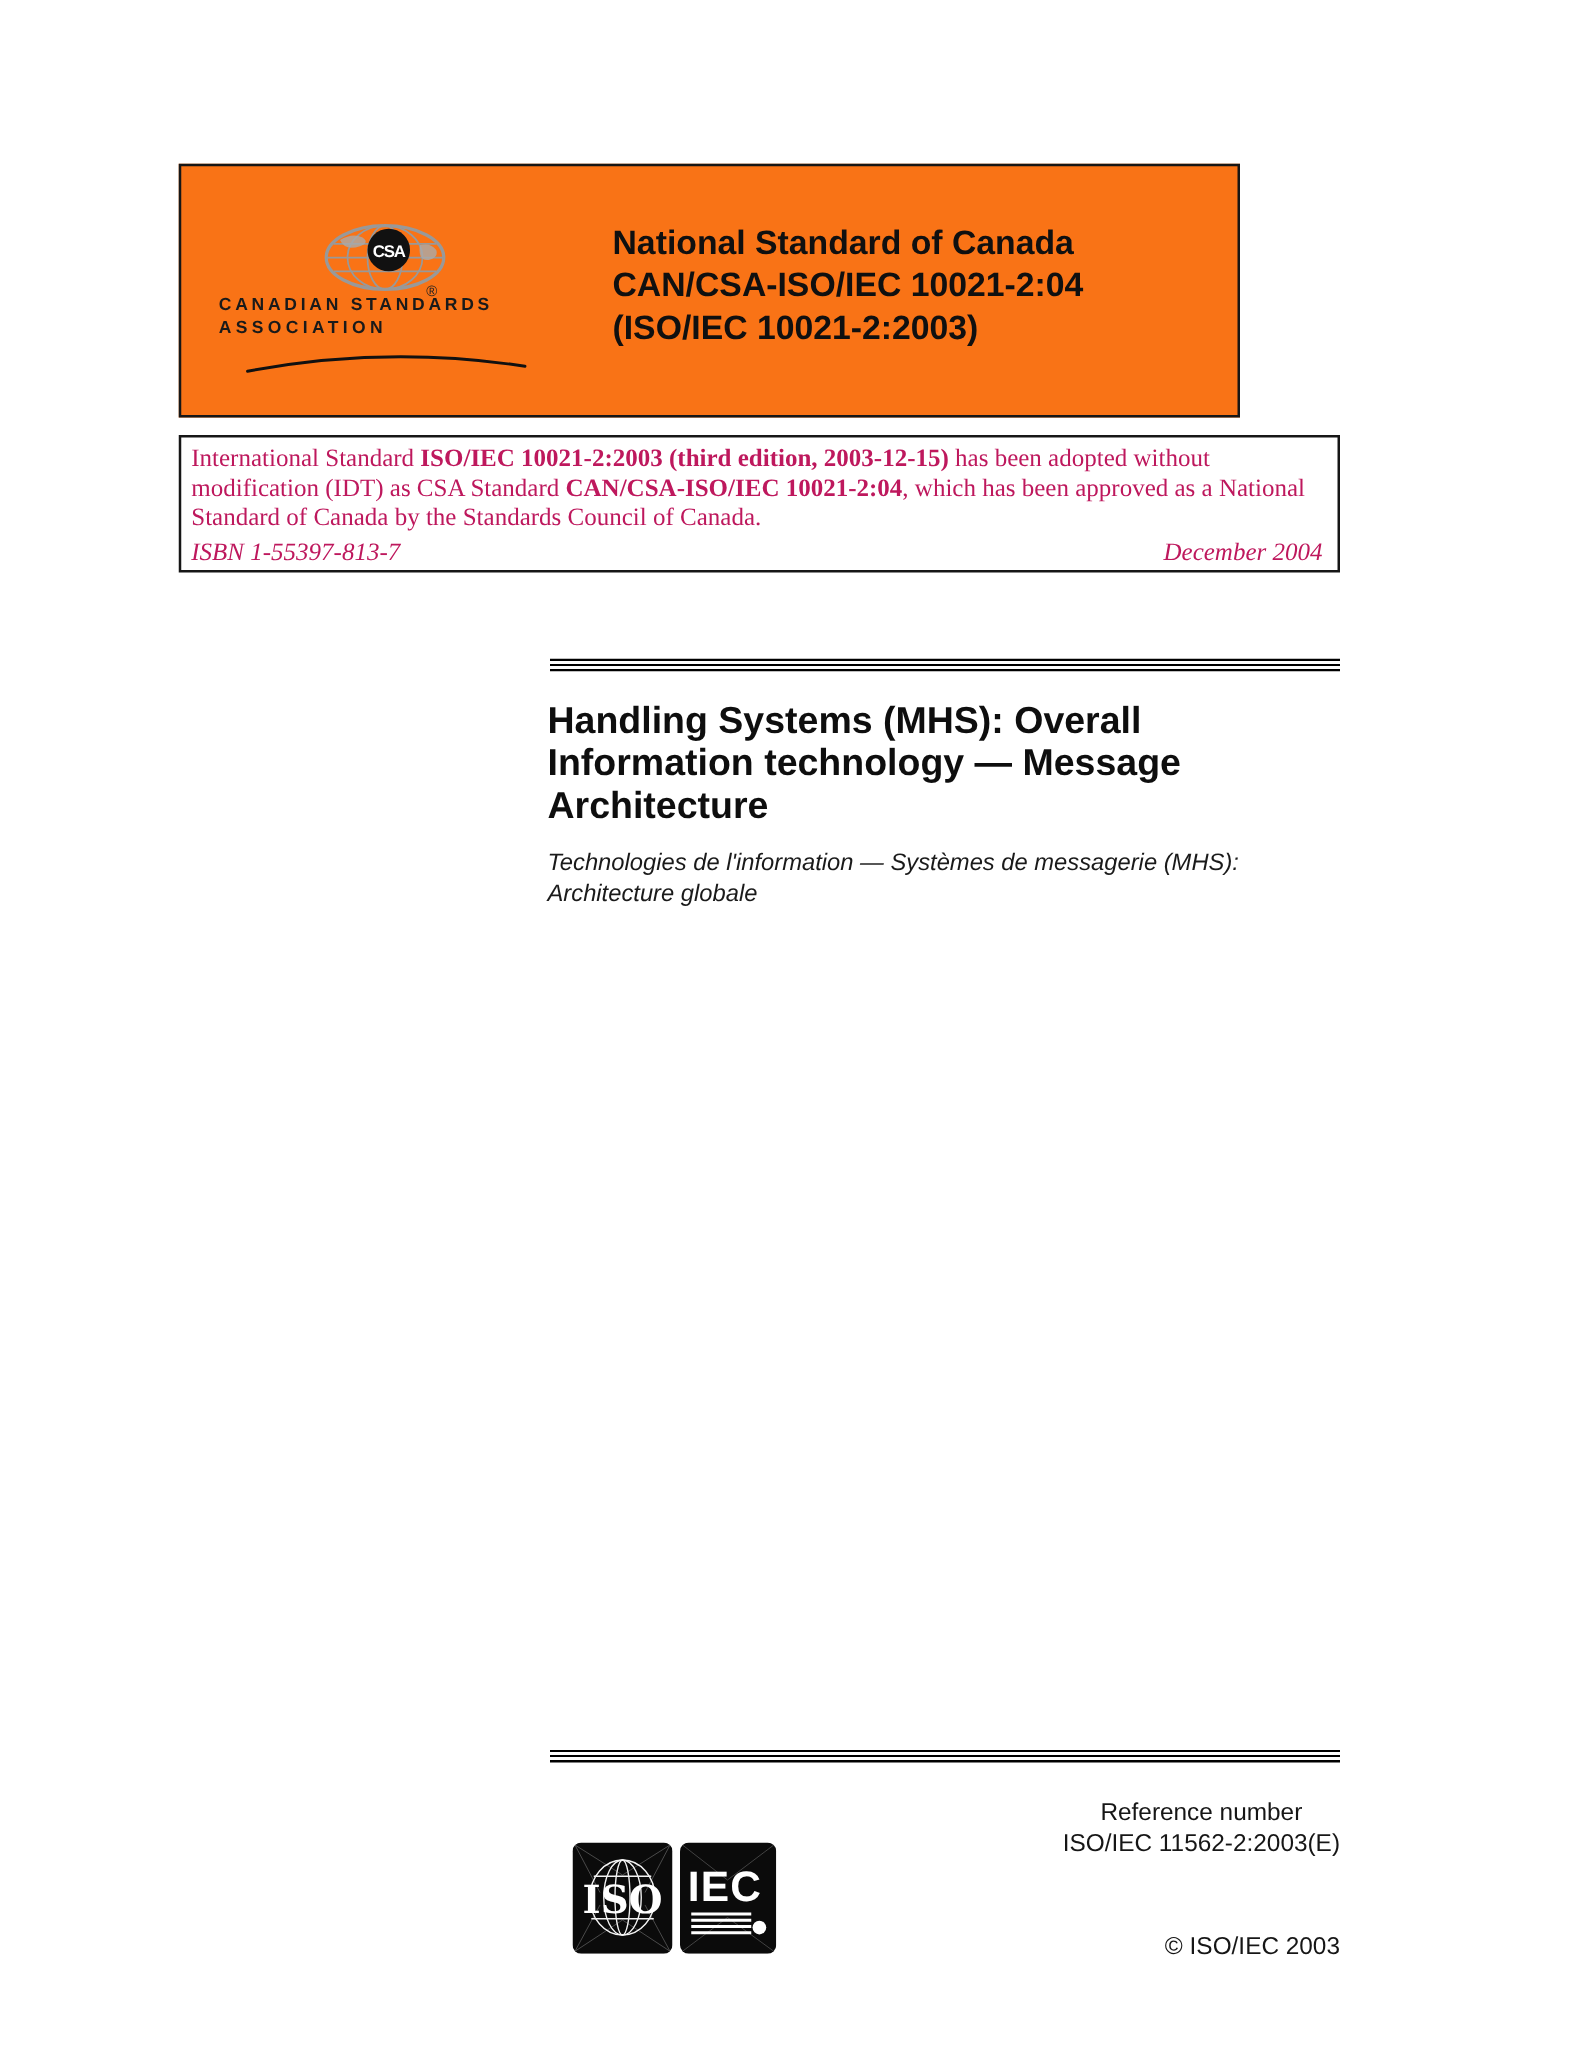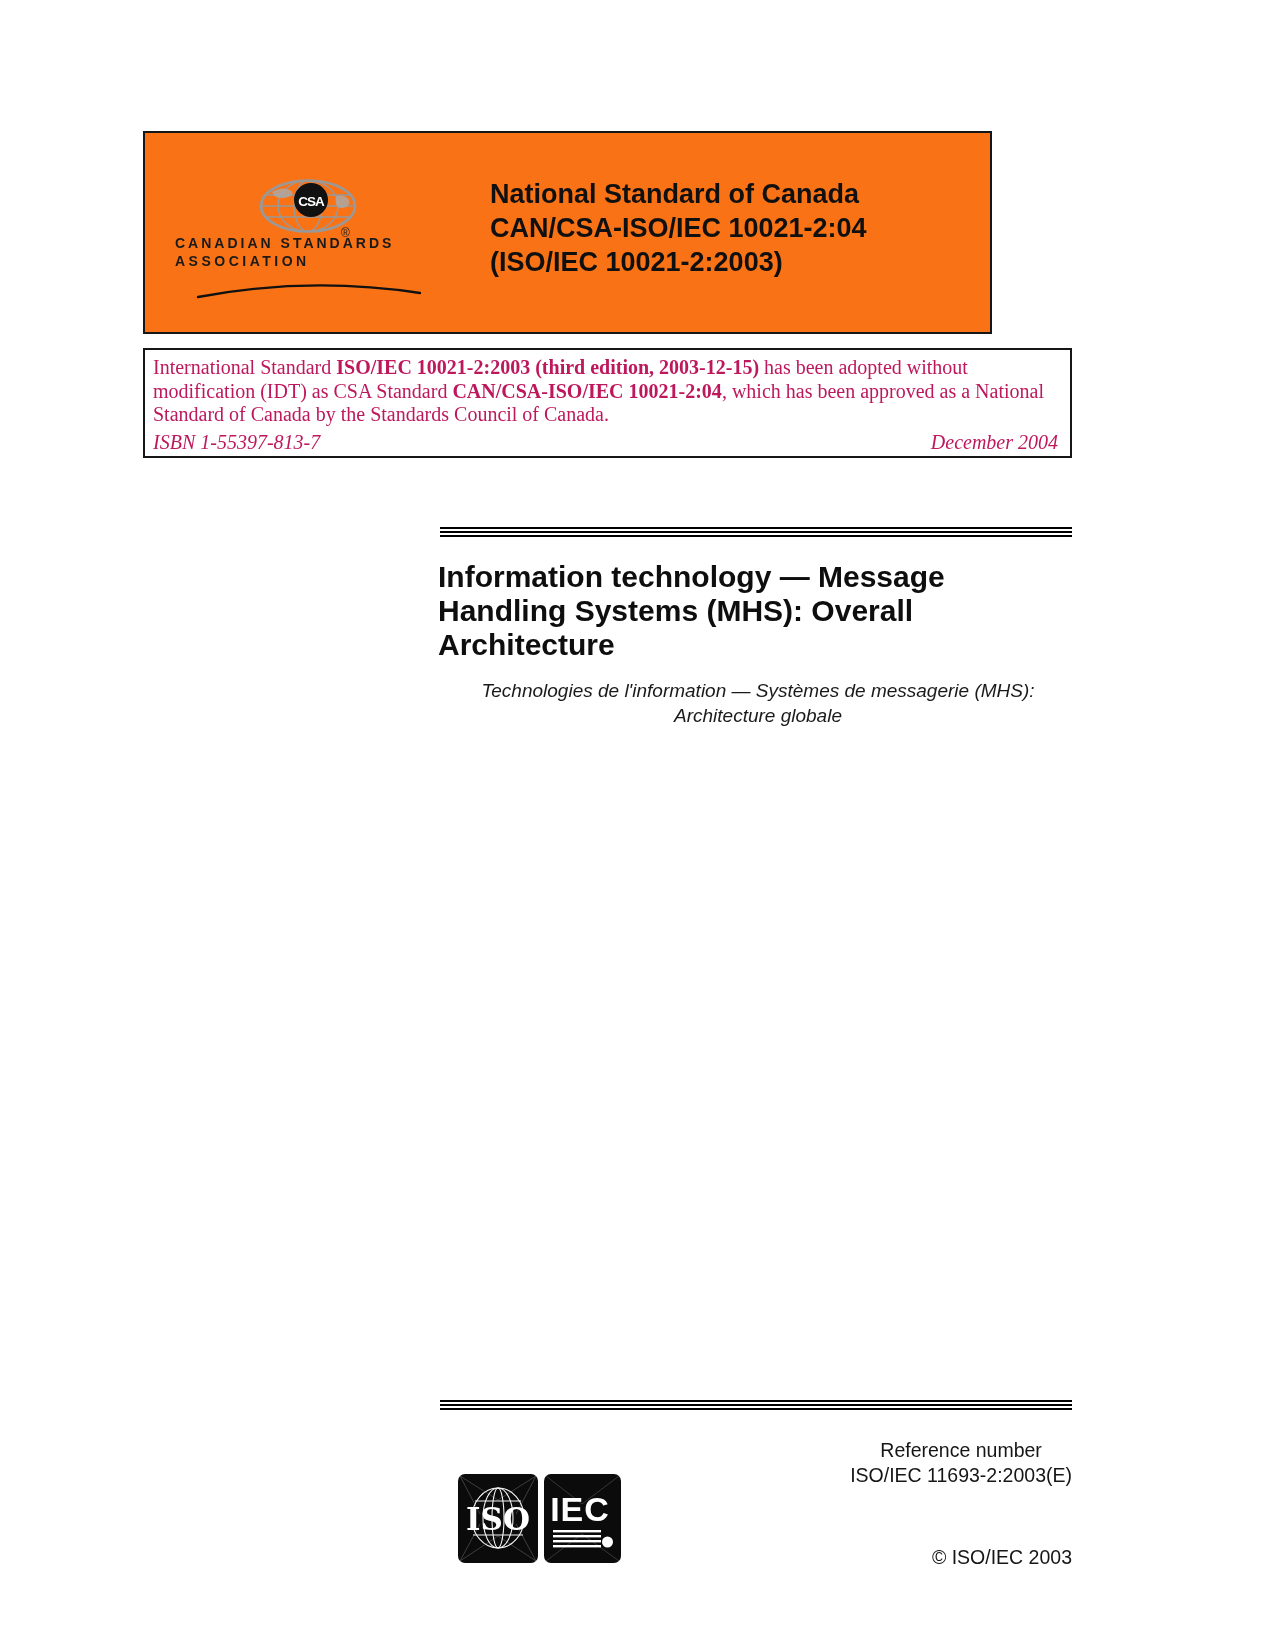--- a/index.html
+++ b/index.html
@@ -41,21 +41,21 @@
   }
   .rule-top{position:absolute;left:440px;top:527px;width:632px;}
   .rule-bottom{position:absolute;left:440px;top:1400px;width:632px;}
   
   .doc-title{
     position:absolute;left:438px;top:560px;width:640px;
     font-weight:bold;font-size:30px;line-height:34px;color:#0e0e0e;
   }
   .doc-subtitle{
     position:absolute;left:438px;top:678px;width:640px;
-    font-style:italic;font-size:19px;line-height:25px;color:#1a1a1a;text-align:center;
+    font-style:italic;font-size:19px;line-height:25px;color:#1a1a1a;
   }
   
   .ref-block{
     position:absolute;right:203px;top:1438px;text-align:center;
     font-size:19.5px;line-height:25px;color:#161616;
   }
   .logos{position:absolute;left:458px;top:1474px;}
   .logo-iso{position:absolute;left:0;top:0;width:80px;height:89px;}
   .logo-iec{position:absolute;left:86px;top:0;width:77px;height:89px;}
   .copyright{
@@ -106,35 +106,35 @@
     </div>
     <div class="adoption-meta">
       <span>ISBN 1-55397-813-7</span>
       <span>December 2004</span>
     </div>
   </div>
 
   <div class="triple-rule rule-top"></div>
 
   <div class="doc-title">
+    <div>Handling Systems (MHS): Overall</div>
     <div>Information technology — Message</div>
-    <div>Handling Systems (MHS): Overall</div>
     <div>Architecture</div>
   </div>
 
   <div class="doc-subtitle">
     <div>Technologies de l'information — Systèmes de messagerie (MHS):</div>
     <div>Architecture globale</div>
   </div>
 
   <div class="triple-rule rule-bottom"></div>
 
   <div class="ref-block">
     <div>Reference number</div>
-    <div>ISO/IEC 11693-2:2003(E)</div>
+    <div>ISO/IEC 11562-2:2003(E)</div>
   </div>
 
   <div class="logos">
     <svg class="logo-iso" viewBox="0 0 80 89">
       <rect x="0" y="0" width="80" height="89" rx="7" fill="#0b0b0b"></rect>
       <g stroke="#fff" stroke-width="0.6" opacity="0.35">
         <line x1="2" y1="2" x2="40" y2="26"></line>
           <line x1="2" y1="2" x2="22" y2="40"></line>
         <line x1="78" y1="2" x2="40" y2="26"></line>
           <line x1="78" y1="2" x2="58" y2="40"></line>

